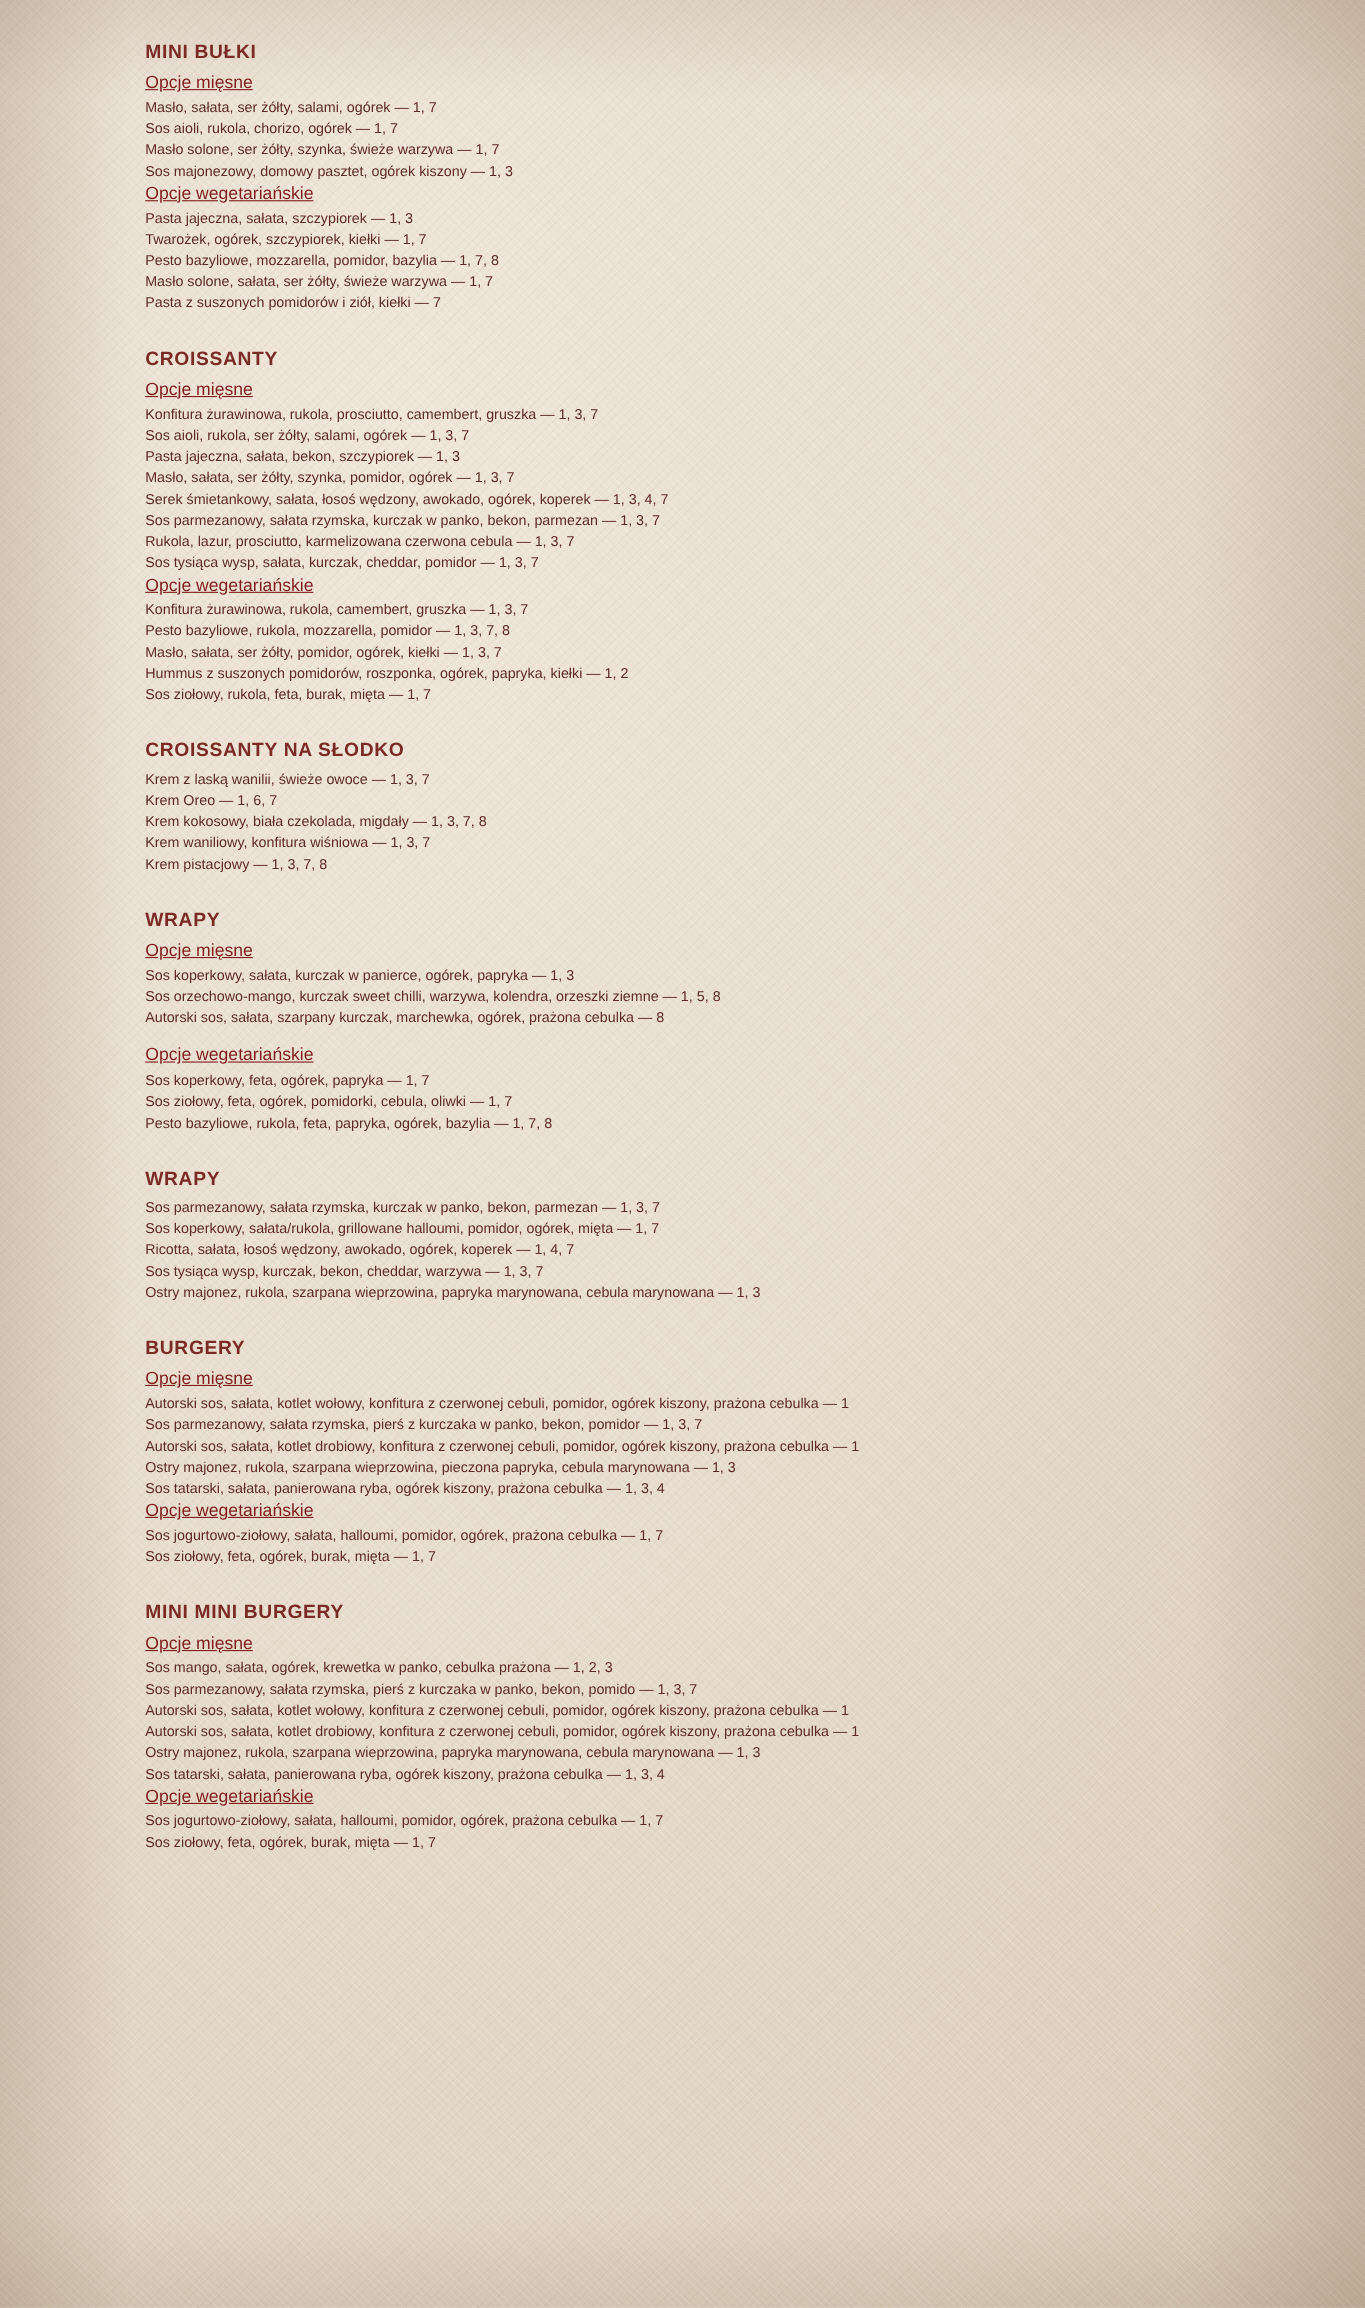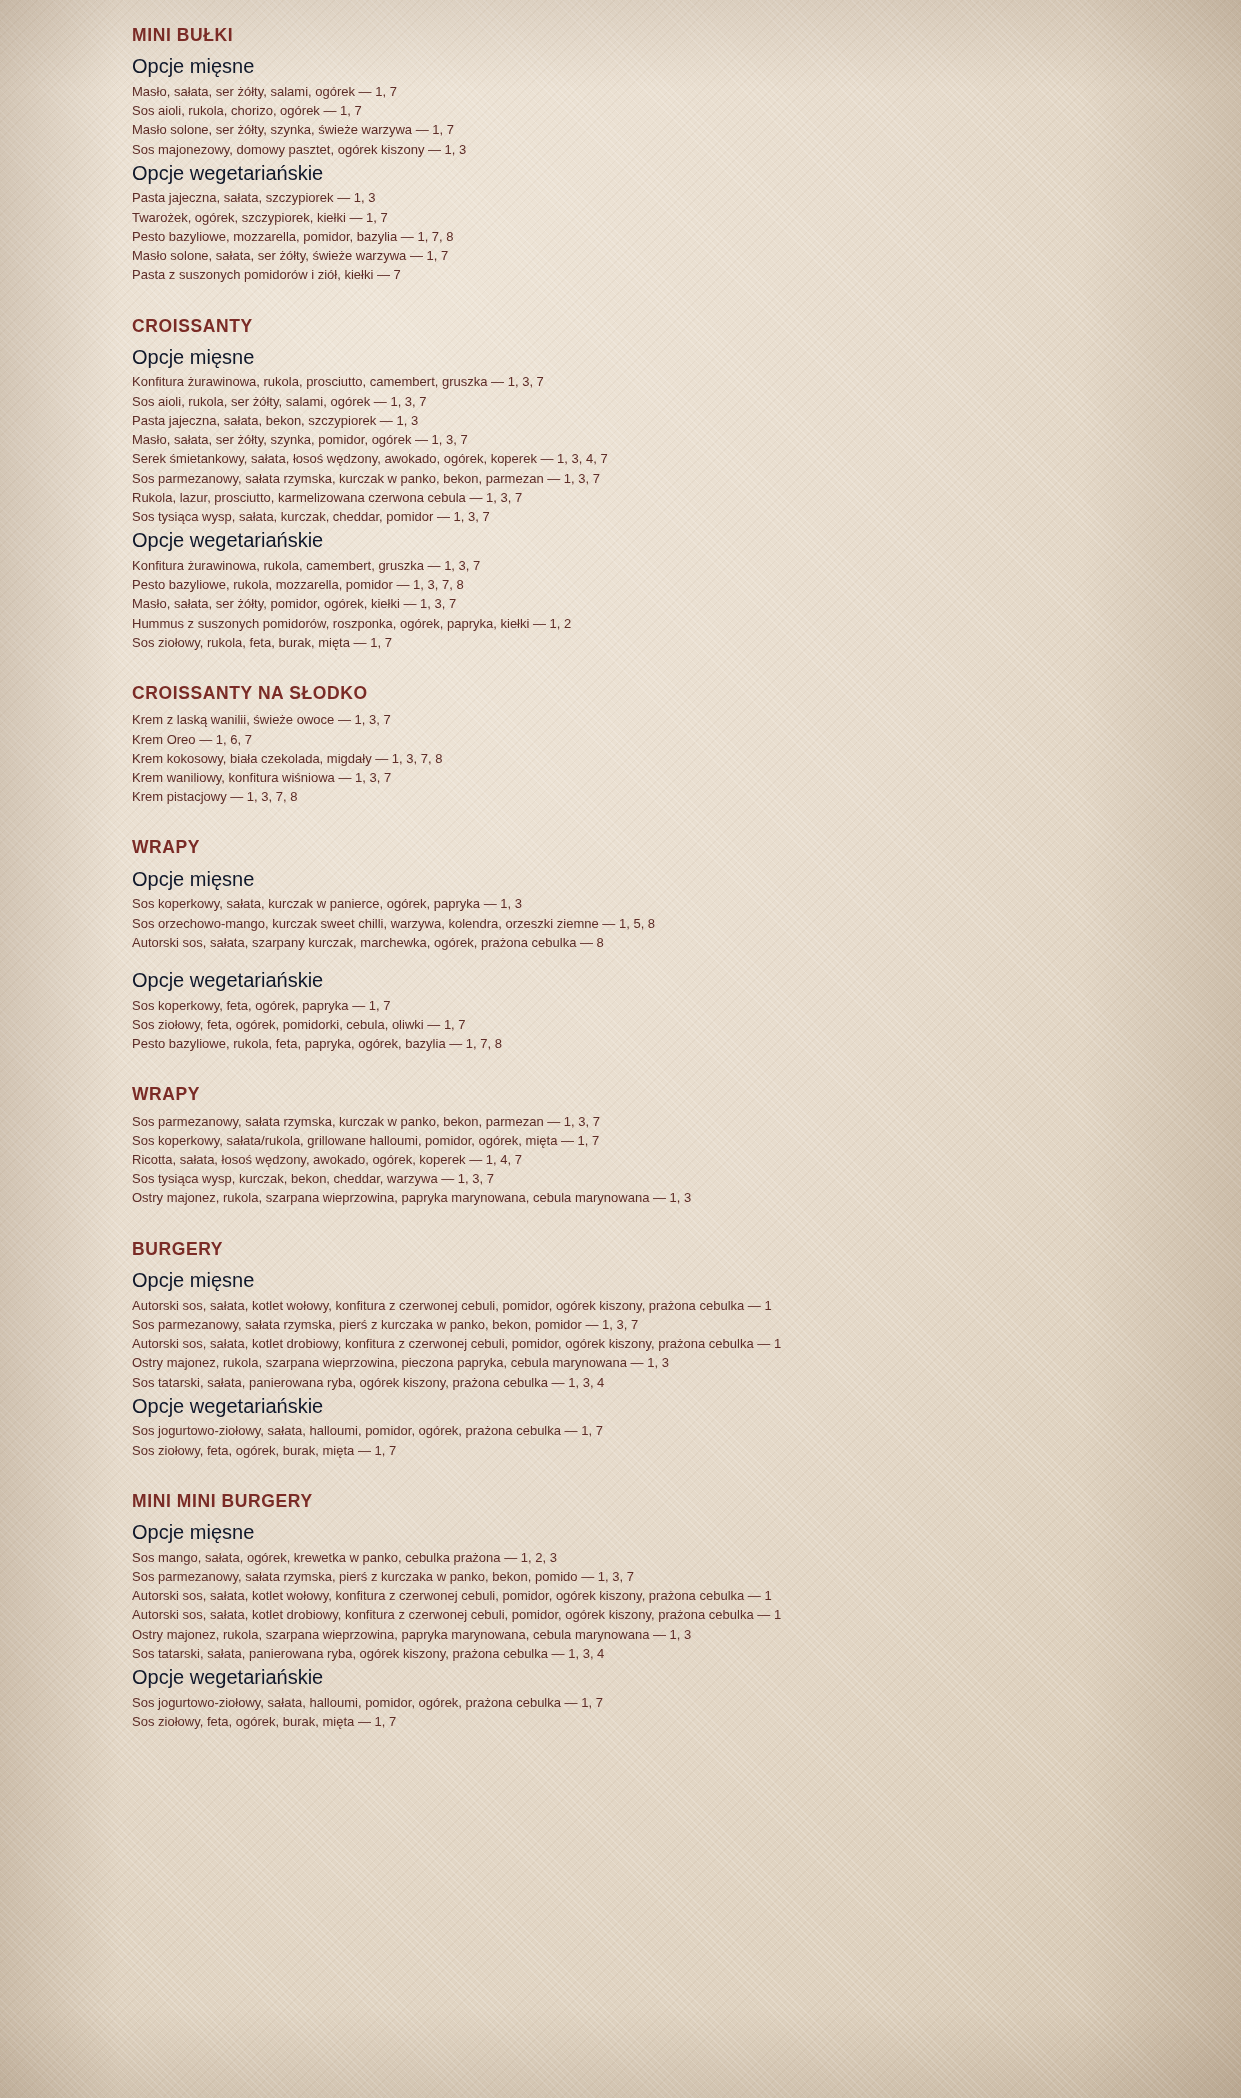--- a/index.html
+++ b/index.html
@@ -45,43 +45,44 @@
   }
   .shade-bottom {
     position: absolute;
     bottom: 0; left: 0; right: 0; height: 90px;
     background: linear-gradient(to top, rgba(120,95,70,0.13), rgba(120,95,70,0.0));
     pointer-events: none;
   }
 
   .menu {
     position: absolute;
-    top: 4px; left: 0;
+    top: 16px; left: 0;
     width: 988px;
     padding: 18px 60px 10px 132px;
     box-sizing: border-box;
     z-index: 2;
   }
 
   .section {
     margin-bottom: 28px;
   }
   .section-title {
     font-size: 17.5px;
     font-weight: bold;
     letter-spacing: 0.6px;
     color: #7a2b26;
     margin: 0 0 4px 0;
     line-height: 1.5;
   }
   .subheading {
-    font-size: 20px;
-    color: #0f172a;
+    font-size: 16px;
+    color: #7f1d1d;
     line-height: 1.48;
     margin: 0;
+    text-decoration: underline;
   }
   .item {
     font-size: 13px;
     color: #5d2b26;
     line-height: 1.48;
     margin: 0;
     white-space: nowrap;
   }
   .group {
     margin: 0;

